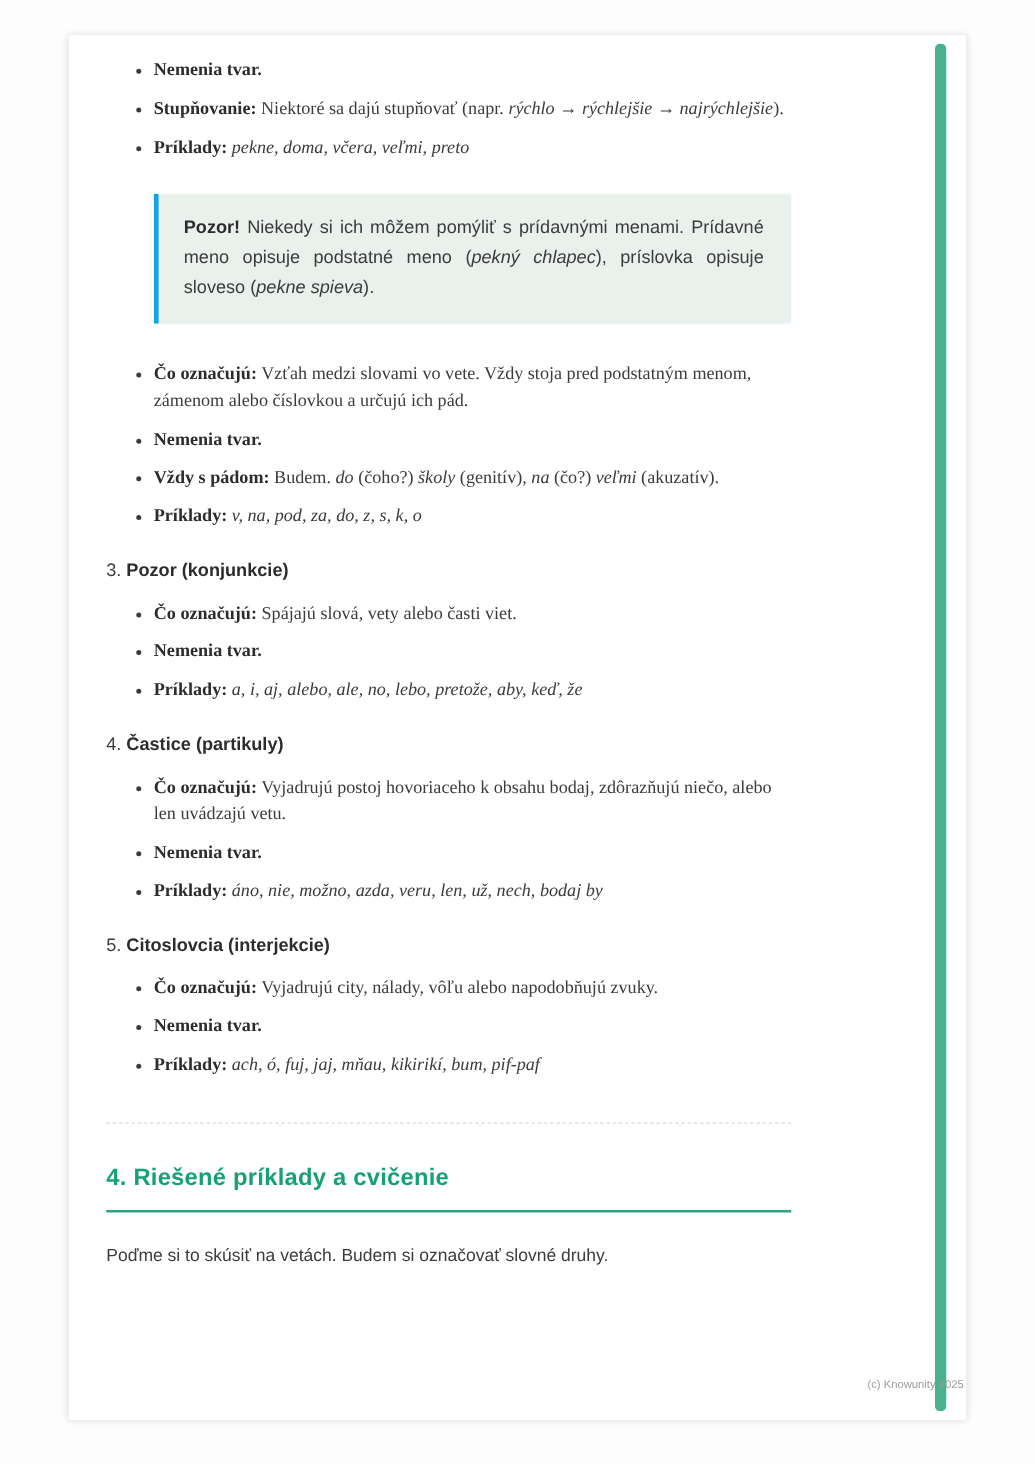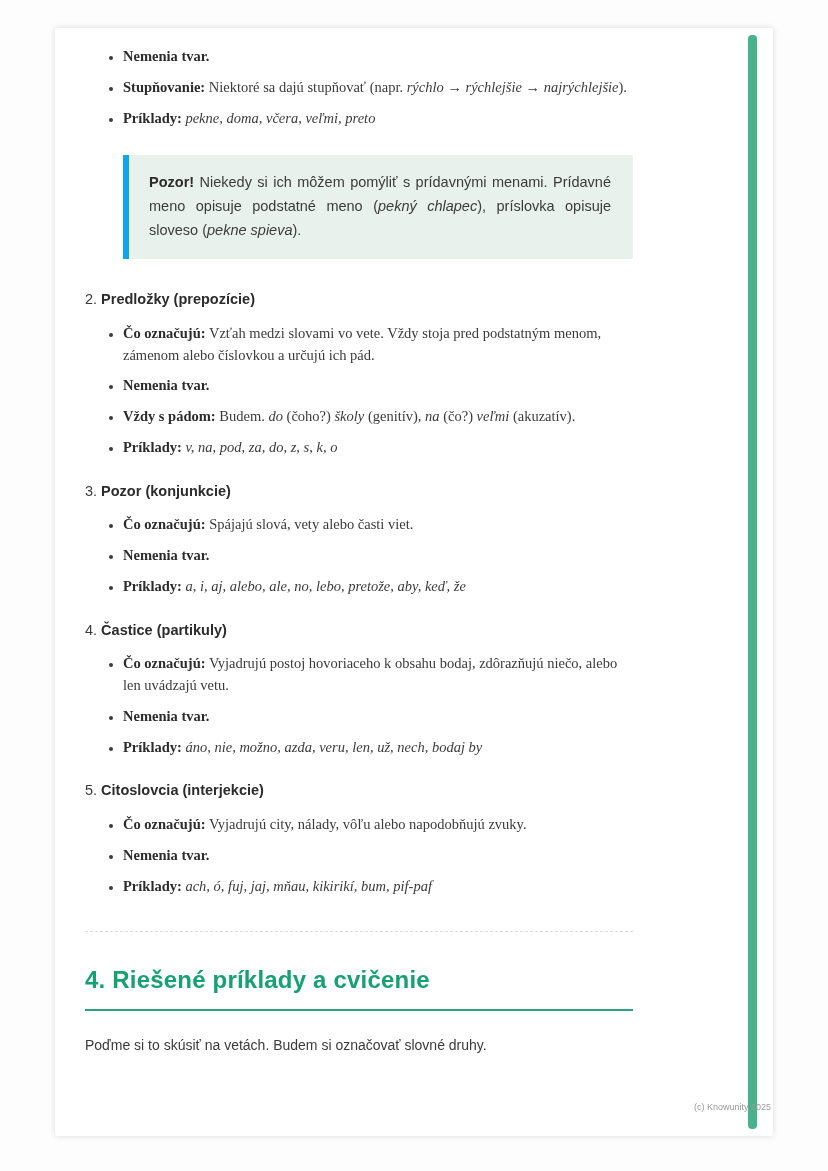--- a/index.html
+++ b/index.html
@@ -38,40 +38,40 @@
     font-family:Liberation Serif, serif;
   }
   ul.bullets li { margin-bottom:9px; }
   ul.bullets li:last-child { margin-bottom:0; }
   ul.bullets li::marker { color:#3b3b3b; font-size:12px; }
   .b { font-weight:700; color:#2c2c2c; }
   .i { font-style:italic; }
   .callout {
     margin:26px 0 30px 38px;
     background:#e9f1ec;
-    border-left:6px solid #0ea5e9;
+    border-left:4px solid #0ea5e9;
     padding:16px 22px 16px 20px;
     border-radius:0 2px 2px 0;
   }
   .callout p {
     text-align:justify;
     line-height:1.65;
   }
   .section { margin-bottom:22px; }
   .sec-head { margin-bottom:12px; }
   .sec-num { margin-right:4px; }
   .sec-title { font-weight:700; color:#2c2c2c; }
   .divider {
     border:none;
     border-top:1px dashed #dcdcdc;
     margin:34px 0 30px 0;
   }
   .heading {
     color:#16a172;
-    font-size:24px;
+    font-size:19px;
     font-weight:700;
     letter-spacing:0.2px;
     padding-bottom:11px;
     border-bottom:2px solid #2aa47b;
     margin-bottom:24px;
   }
   .closing { font-size:14px; }
   .footer {
     position:absolute;
     right:0px; bottom:24px;
@@ -93,21 +93,20 @@
       <li><span class="b">Nemenia tvar.</span></li>
       <li><span class="b">Stupňovanie:</span><span> Niektoré sa dajú stupňovať (napr. </span><span class="i">rýchlo</span><span> → </span><span class="i">rýchlejšie</span><span> → </span><span class="i">najrýchlejšie</span><span>).</span></li>
       <li><span class="b">Príklady:</span><span> </span><span class="i">pekne, doma, včera, veľmi, preto</span></li>
     </ul>
 
     <div class="callout">
       <p><span class="b">Pozor!</span><span> Niekedy si ich môžem pomýliť s prídavnými menami. Prídavné meno opisuje podstatné meno (</span><span class="i">pekný chlapec</span><span>), príslovka opisuje sloveso (</span><span class="i">pekne spieva</span><span>).</span></p>
     </div>
 
     <div class="section">
-      <p class="sec-head"><span class="sec-num">2.</span><span class="sec-title">Predložky (prepozície)</span></p>
       <ul class="bullets">
         <li><span class="b">Čo označujú:</span><span> Vzťah medzi slovami vo vete. Vždy stoja pred podstatným menom, zámenom alebo číslovkou a určujú ich pád.</span></li>
         <li><span class="b">Nemenia tvar.</span></li>
         <li><span class="b">Vždy s pádom:</span><span> Budem. </span><span class="i">do</span><span> (čoho?) </span><span class="i">školy</span><span> (genitív), </span><span class="i">na</span><span> (čo?) </span><span class="i">veľmi</span><span> (akuzatív).</span></li>
         <li><span class="b">Príklady:</span><span> </span><span class="i">v, na, pod, za, do, z, s, k, o</span></li>
       </ul>
     </div>
 
     <div class="section">
       <p class="sec-head"><span class="sec-num">3.</span><span class="sec-title">Pozor (konjunkcie)</span></p>

